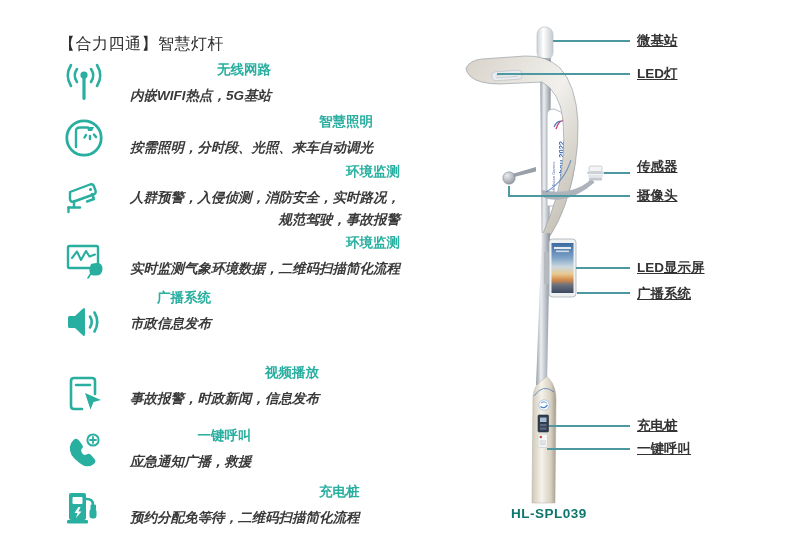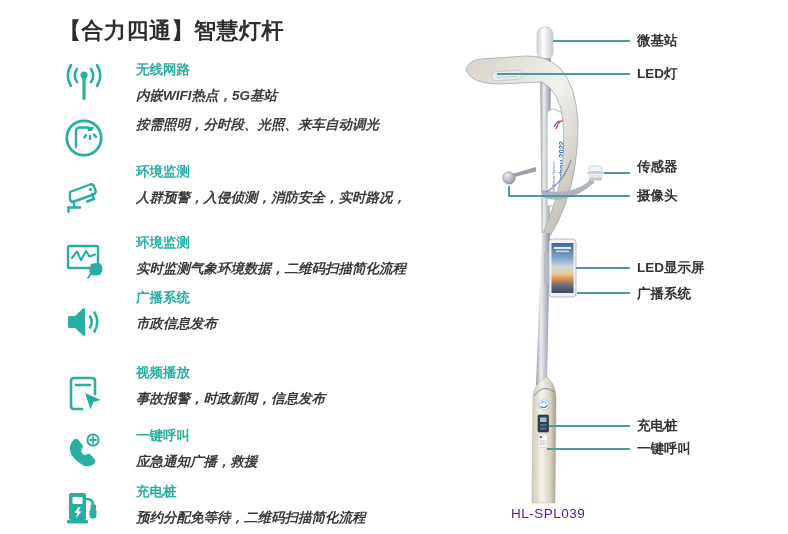--- a/index.html
+++ b/index.html
@@ -1,35 +1,35 @@
 <!DOCTYPE html>
 <html><head>
 <meta charset="utf-8">
 <style>
   html,body{margin:0;padding:0;background:#fff;}
   #app{
     position:relative;width:788px;height:534px;background:#ffffff;overflow:hidden;
     font-family:"Liberation Sans","DejaVu Sans",sans-serif;
   }
   .page-title{
-    position:absolute;left:59px;top:16px;font-size:22px;font-weight:bold;
+    position:absolute;left:59px;top:34px;font-size:16px;font-weight:normal;
     color:#2d2d2d;letter-spacing:.5px;white-space:nowrap;
   }
   .feature{position:absolute;left:62px;display:flex;}
   .f-icon{width:44px;height:44px;flex:0 0 44px;}
-  .f-body{margin-left:30px;}
+  .f-body{margin-left:24px;text-align:right;}
   .f-title{font-size:13.5px;line-height:15px;font-weight:bold;color:#29AFA0;margin:0 0 8px 0;white-space:nowrap;}
   .f-line{font-size:13.5px;line-height:22px;font-weight:bold;color:#3a3a3a;white-space:nowrap;font-style:italic;}
   .pole-label{
     position:absolute;left:637px;font-size:13.5px;font-weight:bold;color:#333;
-    white-space:nowrap;line-height:14px;
+    white-space:nowrap;line-height:14px;text-decoration:underline;
   }
   .model-label{
-    position:absolute;left:511px;top:506px;font-size:13.5px;font-weight:normal;
-    color:#4c1d95;letter-spacing:.5px;text-align:center;
+    position:absolute;left:511px;top:506px;font-size:13.5px;font-weight:bold;
+    color:#0f766e;letter-spacing:.5px;text-align:center;
   }
   #pole-svg{position:absolute;left:430px;top:0;}
   svg text{font-family:"Liberation Sans","DejaVu Sans",sans-serif;}
 </style>
 </head>
 <body>
 
 <div id="app">
 
   <div class="page-title">【合力四通】智慧灯杆</div>
@@ -56,38 +56,40 @@
       <circle cx="22" cy="22" r="17.2" fill="none" stroke="#29AFA0" stroke-width="2.8"></circle>
       <g stroke="#29AFA0" fill="none" stroke-width="2.4" stroke-linecap="round">
         <path d="M14,31 L14,15 Q14,11.5 18,11.5 L26,11.5"></path>
         <path d="M24,19 L22.5,21.5"></path>
           <path d="M28,20 L28,23"></path>
           <path d="M32,18.5 L34,21"></path>
       </g>
       <path d="M25,11 L32,11 L30,15 L26,15 Z" fill="#29AFA0"></path>
     </svg>
     <div class="f-body">
+      <div class="f-title">智慧照明</div>
       <div class="f-line">按需照明，分时段、光照、来车自动调光</div>
     </div>
   </div>
 
   <div class="feature" style="top:164px">
     <svg class="f-icon" style="margin-top:12px" viewBox="0 0 44 44">
       <g stroke="#29AFA0" fill="none" stroke-width="2.4" stroke-linejoin="round" stroke-linecap="round">
         <path d="M8,16 L28,8.5 Q31,7.5 32,10.5 L33.5,14.5 Q34.5,17.5 31.5,18.5 L12,25.5 Q9,26.5 8,23.5 Z"></path>
         <path d="M30,18 L32,23 L25,25.5"></path>
         <path d="M12,25 L12,31"></path>
         <path d="M6.5,31.5 L18,31.5"></path>
         <path d="M6.5,31.5 L6.5,36"></path>
       </g>
       <circle cx="28.5" cy="13.5" r="1.6" fill="#29AFA0"></circle>
     </svg>
     <div class="f-body">
       <div class="f-title">环境监测</div>
       <div class="f-line">人群预警，入侵侦测，消防安全，实时路况，</div>
+      <div class="f-line">规范驾驶，事故报警</div>
     </div>
   </div>
 
   <div class="feature" style="top:235px">
     <svg class="f-icon" style="margin-top:2px" viewBox="0 0 44 44">
       <rect x="6" y="9" width="30" height="22" rx="1.5" fill="none" stroke="#29AFA0" stroke-width="2.4"></rect>
       <path d="M10,21 L15,14.5 L19,23 L24,14 L27.5,19.5 L33,17.5" fill="none" stroke="#29AFA0" stroke-width="2.1" stroke-linejoin="round" stroke-linecap="round"></path>
       <path d="M29,27 Q40,23.5 40.5,31 Q41,39.5 31.5,38.5 Q26.5,38 27.5,31.5 Z" fill="#29AFA0"></path>
       <path d="M26,41 Q30,34 36,30" fill="none" stroke="#29AFA0" stroke-width="1.6" stroke-linecap="round"></path>
     </svg>

